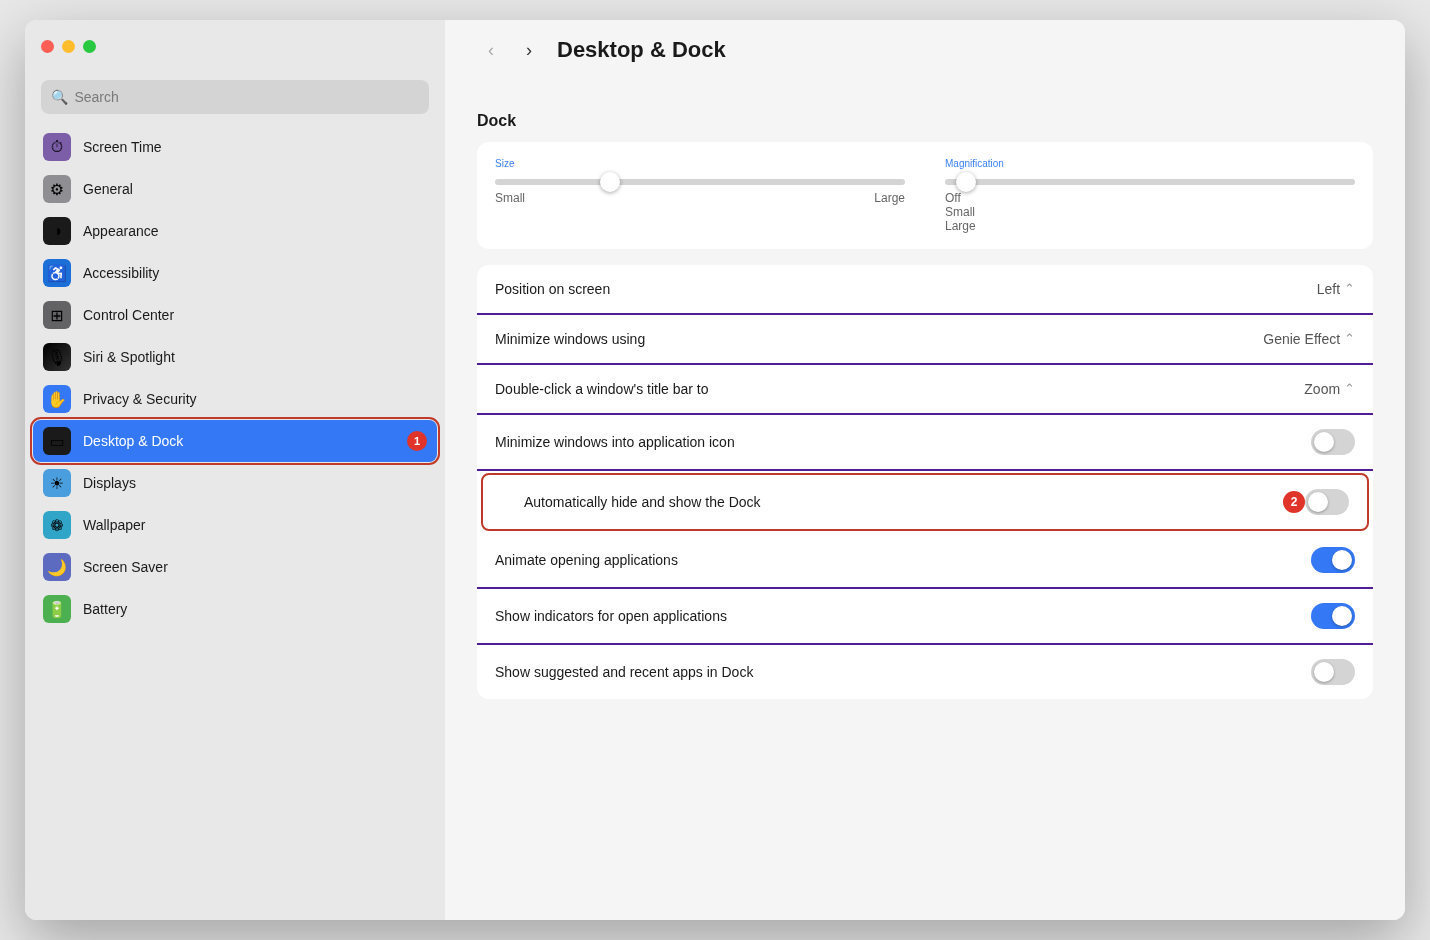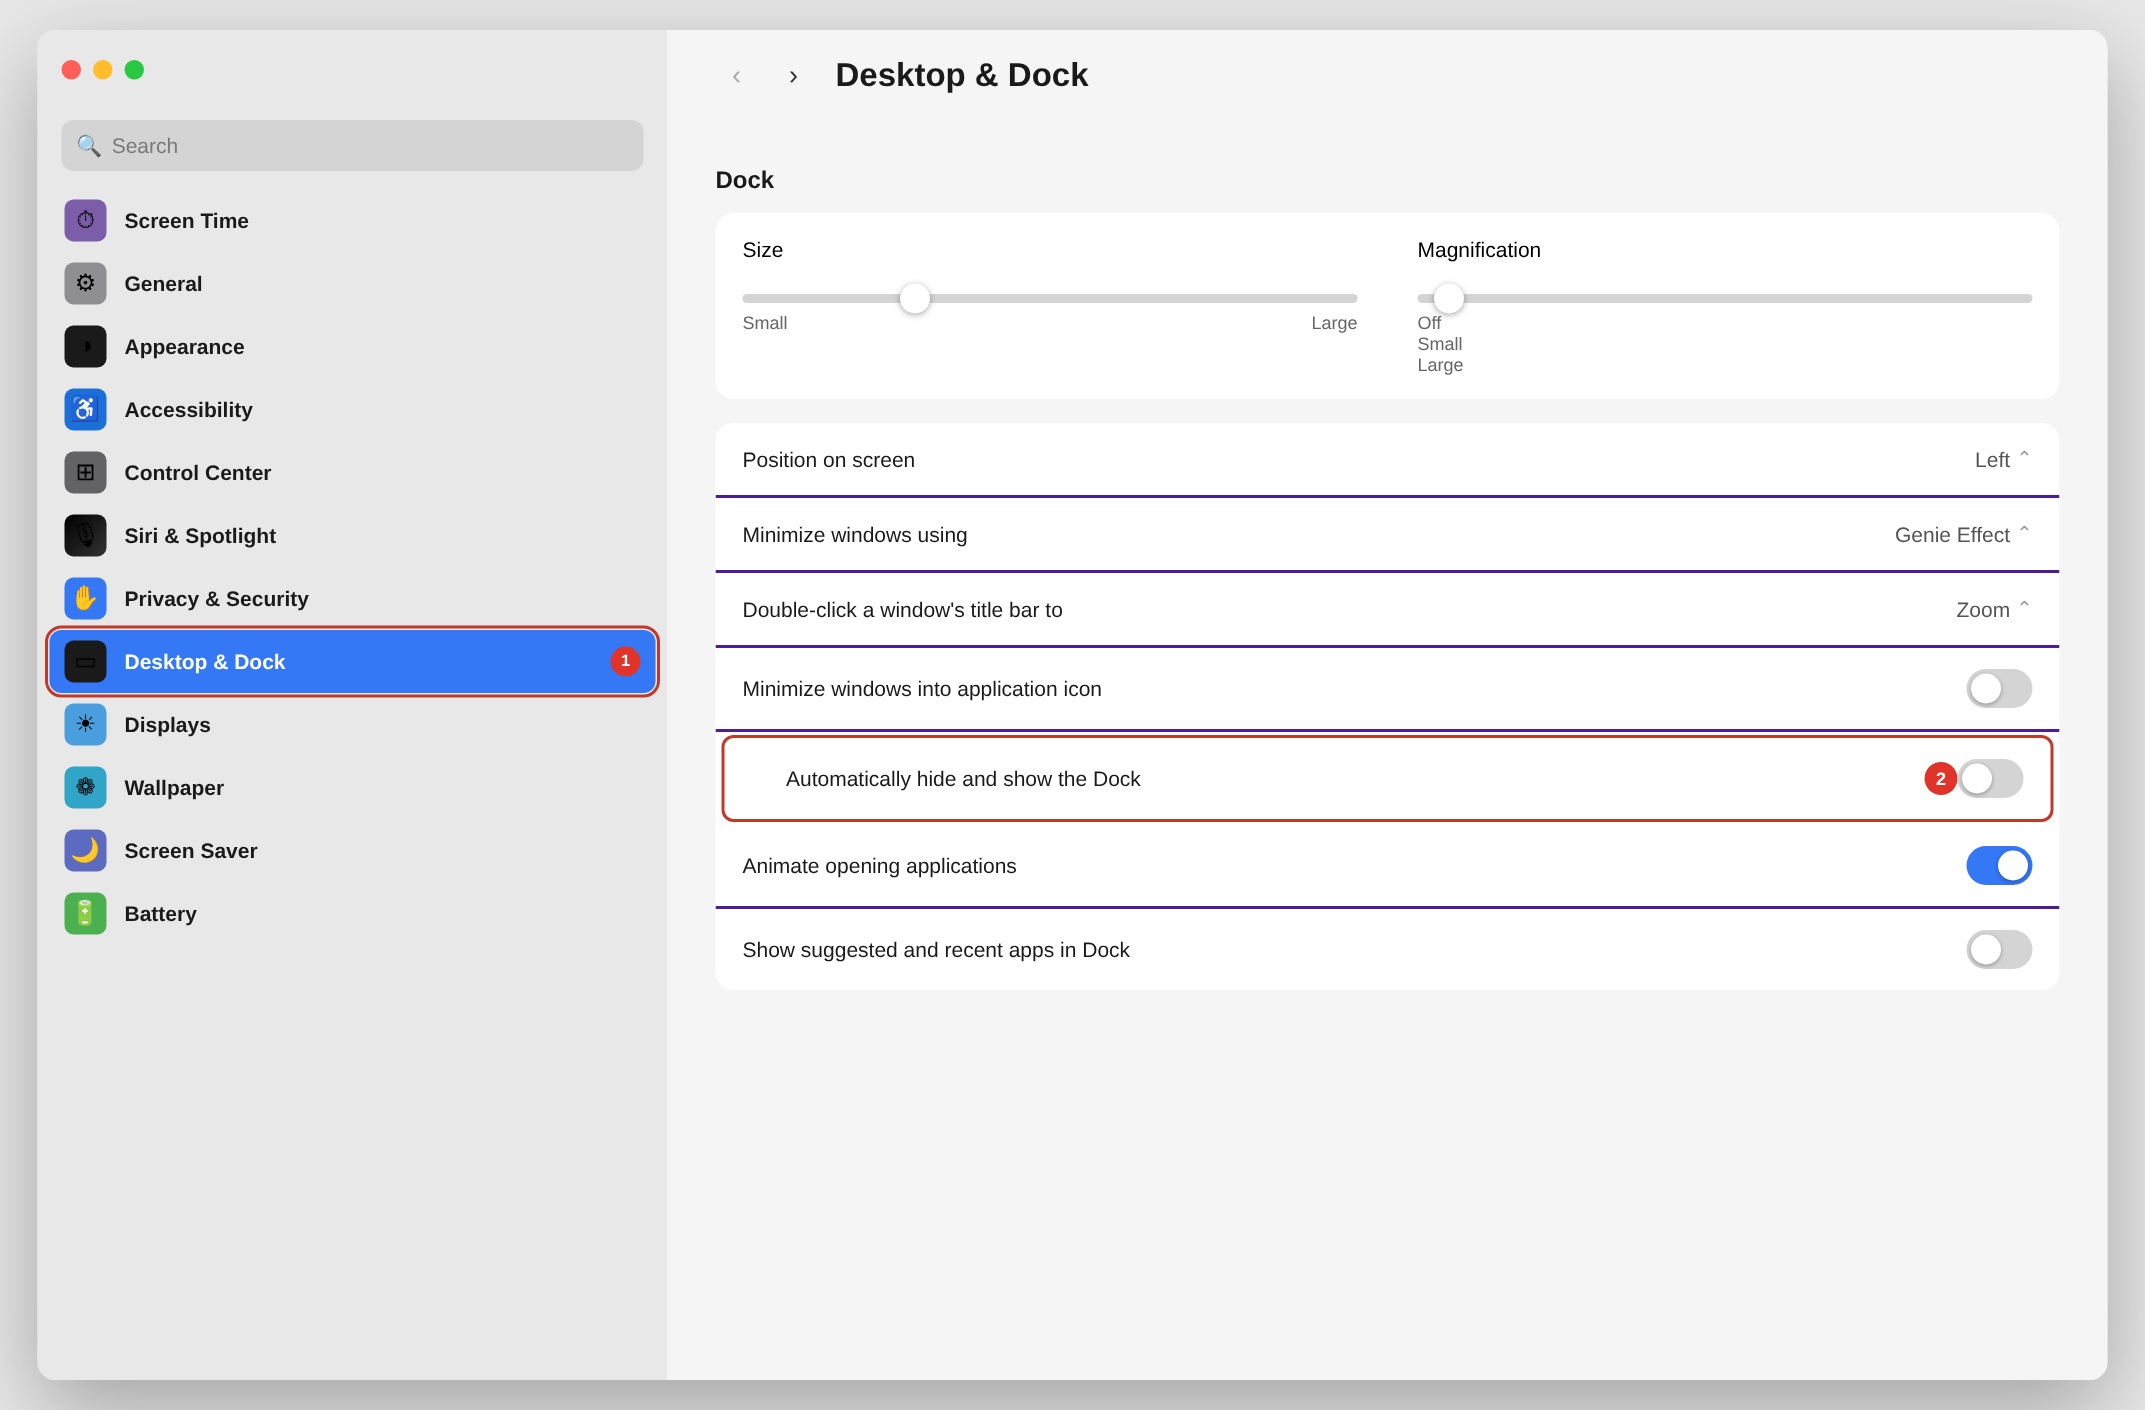--- a/index.html
+++ b/index.html
@@ -91,21 +91,21 @@
       border-radius: 6px;
       display: flex;
       align-items: center;
       justify-content: center;
       font-size: 16px;
       flex-shrink: 0;
     }
     .item-label {
       font-size: 14px;
       color: #1a1a1a;
-      font-weight: 700;
+      font-weight: 400;
     }
     .badge {
       position: absolute;
       right: 10px;
       background: #e0342a;
       color: white;
       border-radius: 50%;
       width: 20px;
       height: 20px;
       display: flex;
@@ -213,23 +213,23 @@
       padding: 16px 18px;
     }
     .sliders-row {
       display: flex;
       gap: 40px;
     }
     .slider-group {
       flex: 1;
     }
     .slider-group-label {
-      font-size: 14px;
-      color: #000000;
-      margin-bottom: 22px;
+      font-size: 10px;
+      color: #3b82f6;
+      margin-bottom: 10px;
     }
     .slider-track {
       position: relative;
       height: 6px;
       background: #d4d4d4;
       border-radius: 3px;
       margin: 8px 0 6px;
     }
     .slider-thumb {
       position: absolute;
@@ -454,20 +454,26 @@
               </div>
             </div>
           </div>
           <div class="card-row">
             <span class="row-label">Animate opening applications</span>
             <div class="toggle on">
               <div class="toggle-thumb"></div>
             </div>
           </div>
           <div class="card-row">
+            <span class="row-label">Show indicators for open applications</span>
+            <div class="toggle on">
+              <div class="toggle-thumb"></div>
+            </div>
+          </div>
+          <div class="card-row">
             <span class="row-label">Show suggested and recent apps in Dock</span>
             <div class="toggle off">
               <div class="toggle-thumb"></div>
             </div>
           </div>
         </div>
     </div>
   </div>
 </div>
 

